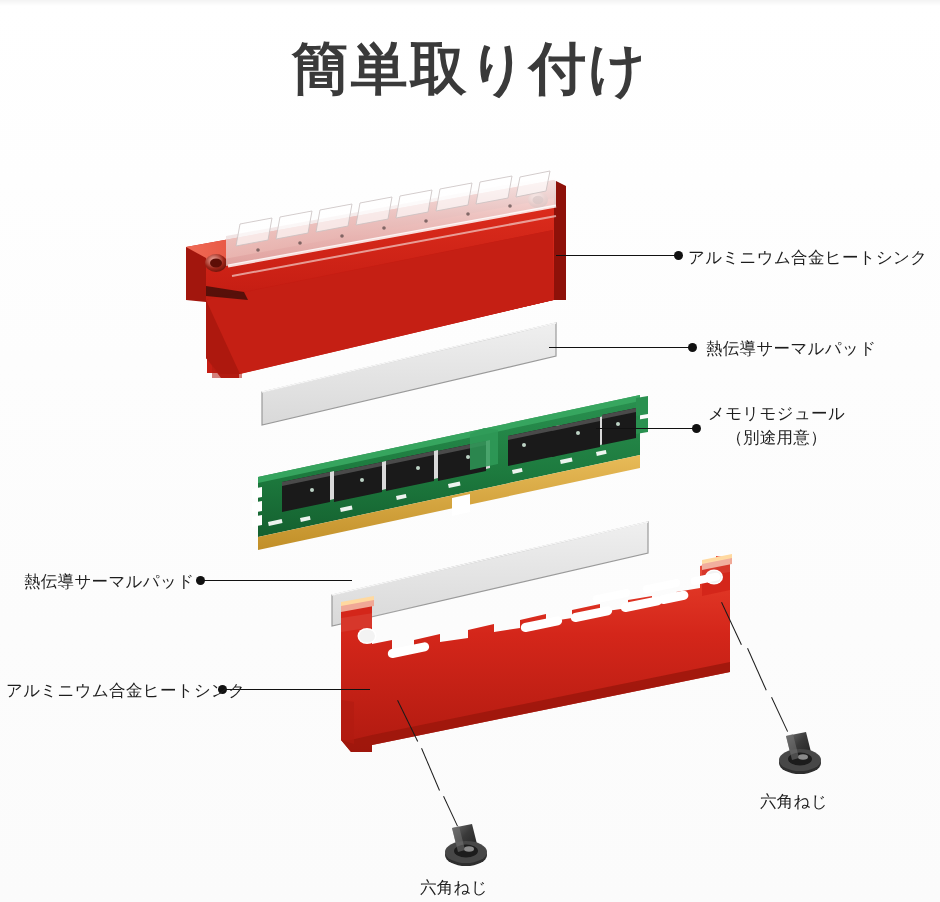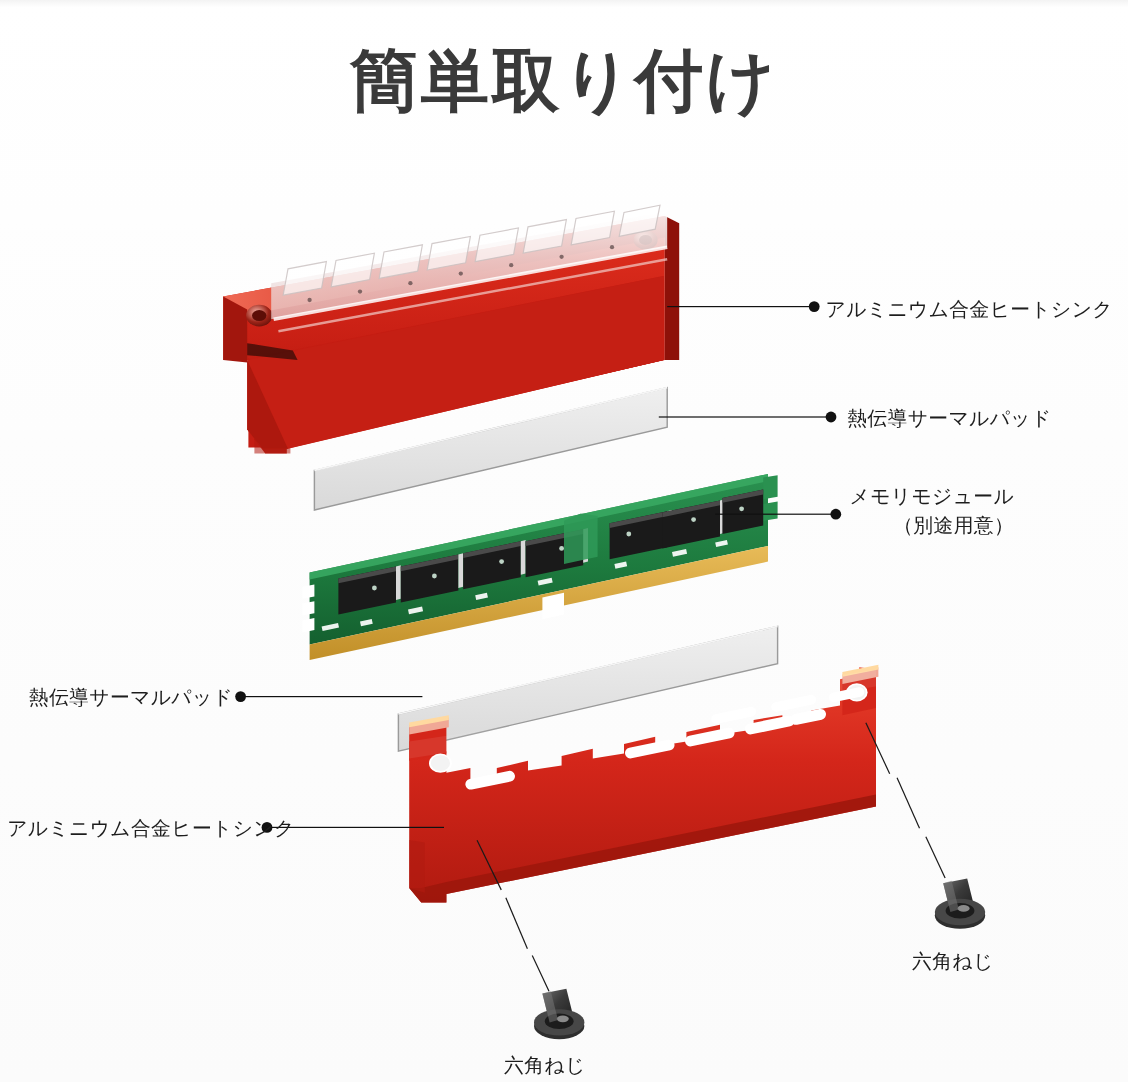--- a/index.html
+++ b/index.html
@@ -44,21 +44,21 @@
   .label {
     position: absolute;
     font-size: 16.5px;
     line-height: 1.45;
     color: #1d1d1d;
     white-space: nowrap;
     letter-spacing: 0.3px;
     font-family: "DejaVu Sans", "Liberation Sans", sans-serif;
     text-align: right;
   }
-  .label.center { }
+  .label.center { text-align: center; }
 
   
   .leader {
     position: absolute;
     height: 0;
     border-top: 1.6px solid #111;
   }
   .dot {
     position: absolute;
     width: 9px;

